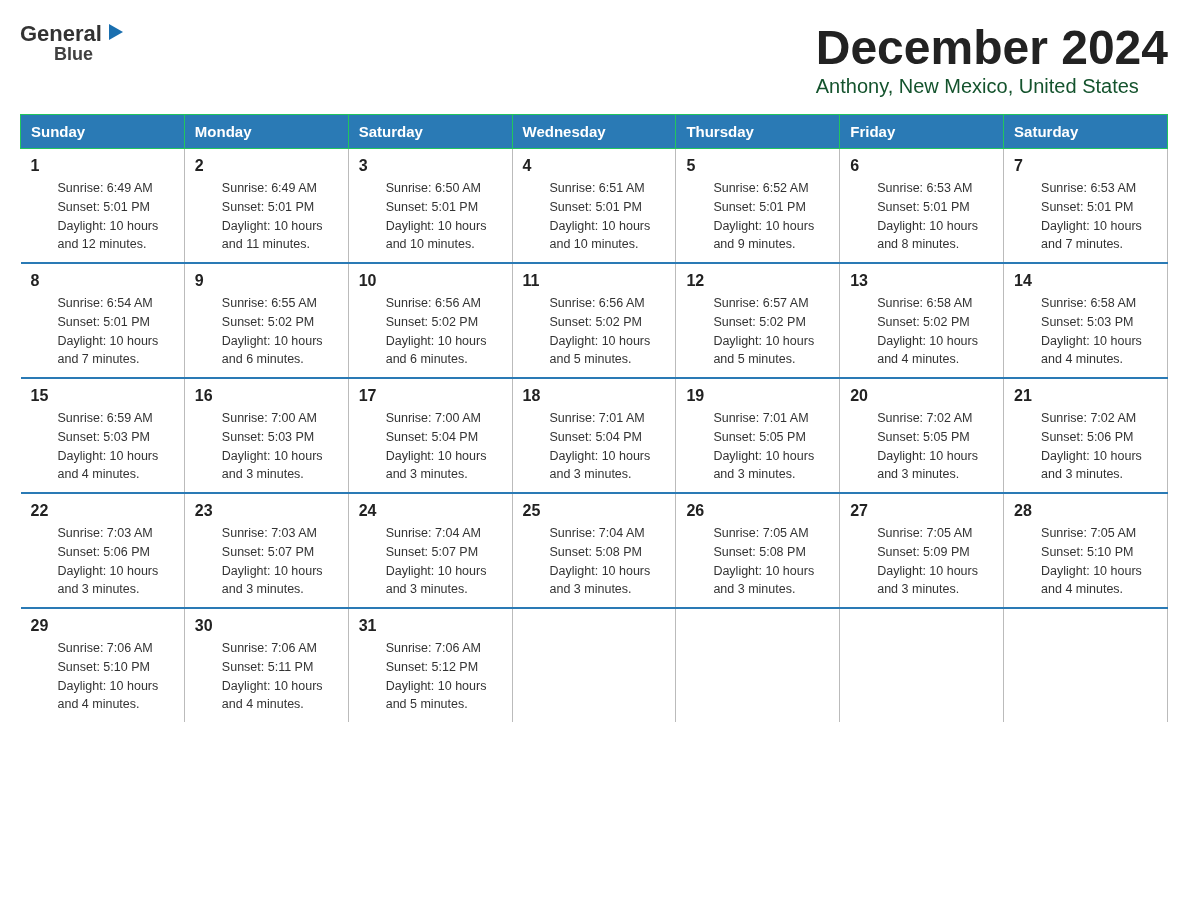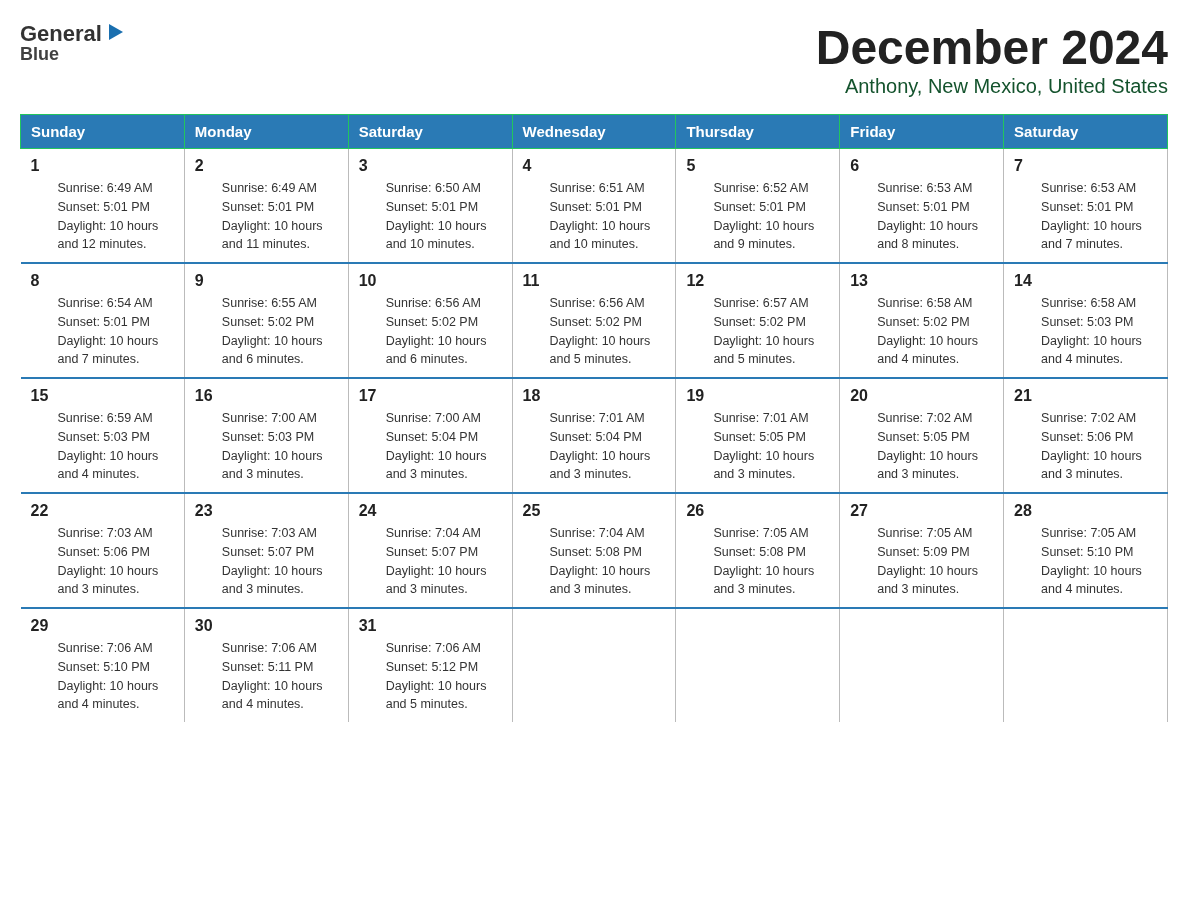--- a/index.html
+++ b/index.html
@@ -12,27 +12,27 @@
     }
     .header {
       display: flex;
       justify-content: space-between;
       align-items: flex-start;
       margin-bottom: 16px;
     }
     .logo-area {
       display: flex;
       flex-direction: column;
+      text-align: center;
     }
     .logo-line1 {
       display: flex;
       align-items: center;
     }
     .title-area {
-      text-align: right;
     }
     .month-title {
       font-size: 48px;
       font-weight: bold;
       color: #222;
     }
     .location {
       font-size: 20px;
       color: #14532d;
     }

